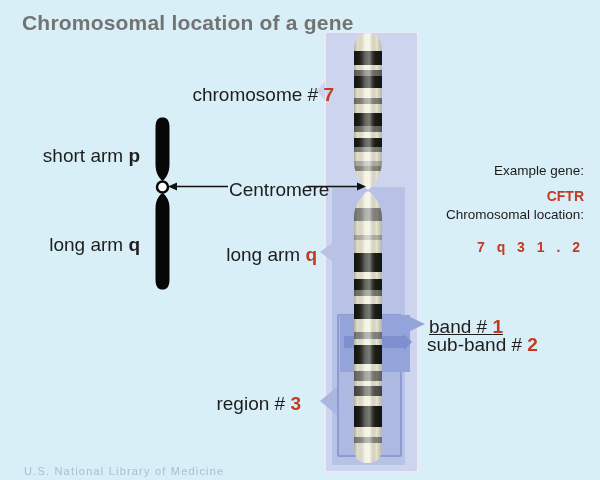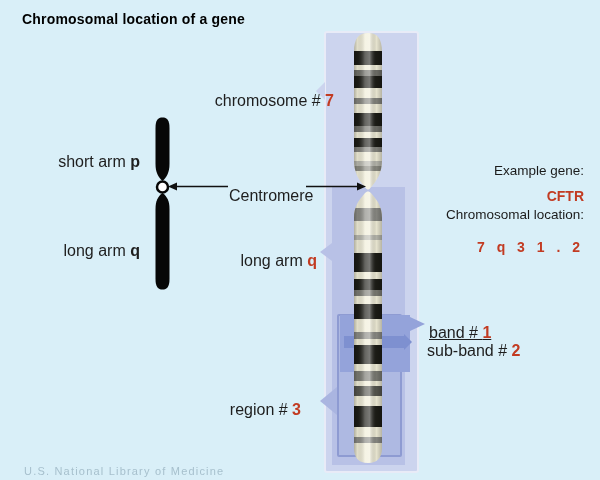--- a/index.html
+++ b/index.html
@@ -4,23 +4,23 @@
 <style>
   html,body{margin:0;padding:0;}
   body{
     width:600px;height:480px;position:relative;overflow:hidden;
     background:#d9eff8;
     font-family:"Liberation Sans",sans-serif;
     color:#1a1a1a;
   }
   .abs{position:absolute;}
   #title{
-    left:22px;top:11px;font-size:14px;font-weight:600;color:#000000;letter-spacing:.2px;
+    left:22px;top:11px;font-size:21px;font-weight:600;color:#737373;letter-spacing:.2px;
   }
-  .lbl{font-size:16px;color:#1e1e1e;white-space:nowrap;margin-top:8px;}
+  .lbl{font-size:19px;color:#1e1e1e;white-space:nowrap;}
   .lbl b{font-weight:700;}
   .num{color:#c23b22;font-weight:700;}
   .r-align{text-align:right;}
   
   #outer-box{left:324px;top:31px;width:95px;height:442px;background:#ccd4ee;border:2px solid #e8ebf7;border-radius:3px;box-sizing:border-box;}
   #outer-box-pointer{left:316px;top:82px;width:0;height:0;border-top:9px solid transparent;border-bottom:9px solid transparent;border-right:9px solid #ccd4ee;}
   #longarm-box{left:332px;top:187px;width:73px;height:278px;background:#b8c1e6;}
   #longarm-box-pointer{left:320px;top:243px;width:0;height:0;border-top:9px solid transparent;border-bottom:9px solid transparent;border-right:12px solid #b8c1e6;}
   #region-box{left:337px;top:314px;width:65px;height:143px;background:#aeb9e2;border:2px solid #8e9bd2;border-radius:2px;box-sizing:border-box;}
   #region-box-pointer{left:320px;top:387px;width:0;height:0;border-top:14px solid transparent;border-bottom:14px solid transparent;border-right:17px solid #aab5e0;}

